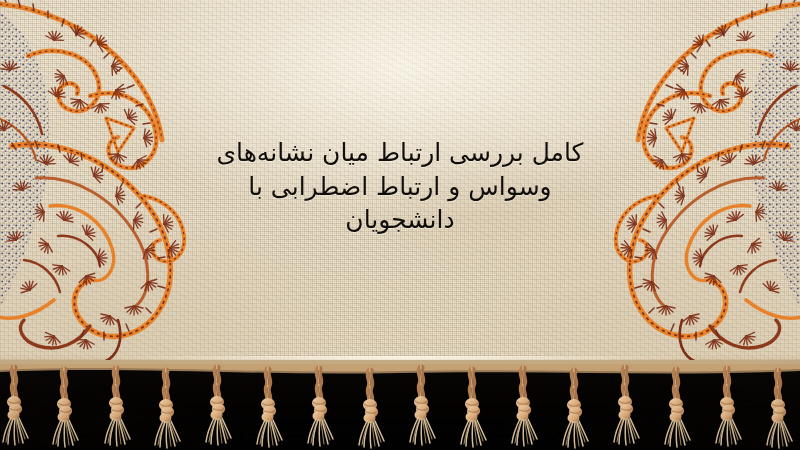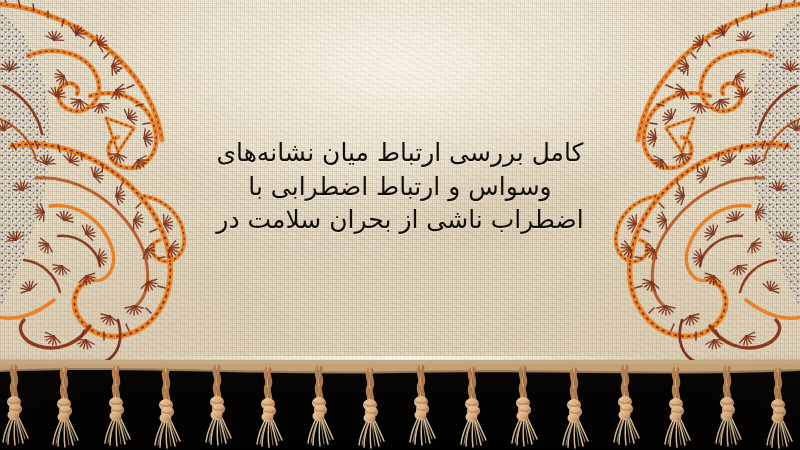--- a/index.html
+++ b/index.html
@@ -311,21 +311,21 @@
                M96 46 l4 -6 M110 58 l5 -5 M122 72 l6 -4 M133 88 l7 -3 M142 106 l7 -2 M149 124 l7 -1"></path>
       <path d="M22 150 l-4 -7 M44 148 l-3 -7 M66 152 l-2 -7 M88 160 l-1 -7 M108 172 l1 -7
                M126 188 l3 -6 M142 208 l5 -5 M156 232 l7 -3 M164 258 l7 -1 M164 286 l7 2
                M152 308 l5 5 M132 324 l3 7 M110 332 l0 8 M90 330 l-3 7"></path>
     </g>
   </svg>
 
   <div class="title-block">
     <div class="title-line">کامل بررسی ارتباط میان نشانه‌های</div>
     <div class="title-line">وسواس و ارتباط اضطرابی با</div>
-    <div class="title-line">اضطراب ناشی از بحران سلامت در</div>
+    <div class="title-line">دانشجویان</div>
   </div>
 
   <div class="fringe-zone">
     <svg width="800" height="90" viewBox="0 0 800 90" aria-hidden="true">
       <defs>
         <linearGradient id="cordG" x1="0" y1="0" x2="1" y2="0">
           <stop offset="0%" stop-color="#b27f50"></stop>
           <stop offset="35%" stop-color="#e8c398"></stop>
           <stop offset="65%" stop-color="#d4a478"></stop>
           <stop offset="100%" stop-color="#a8744a"></stop>

